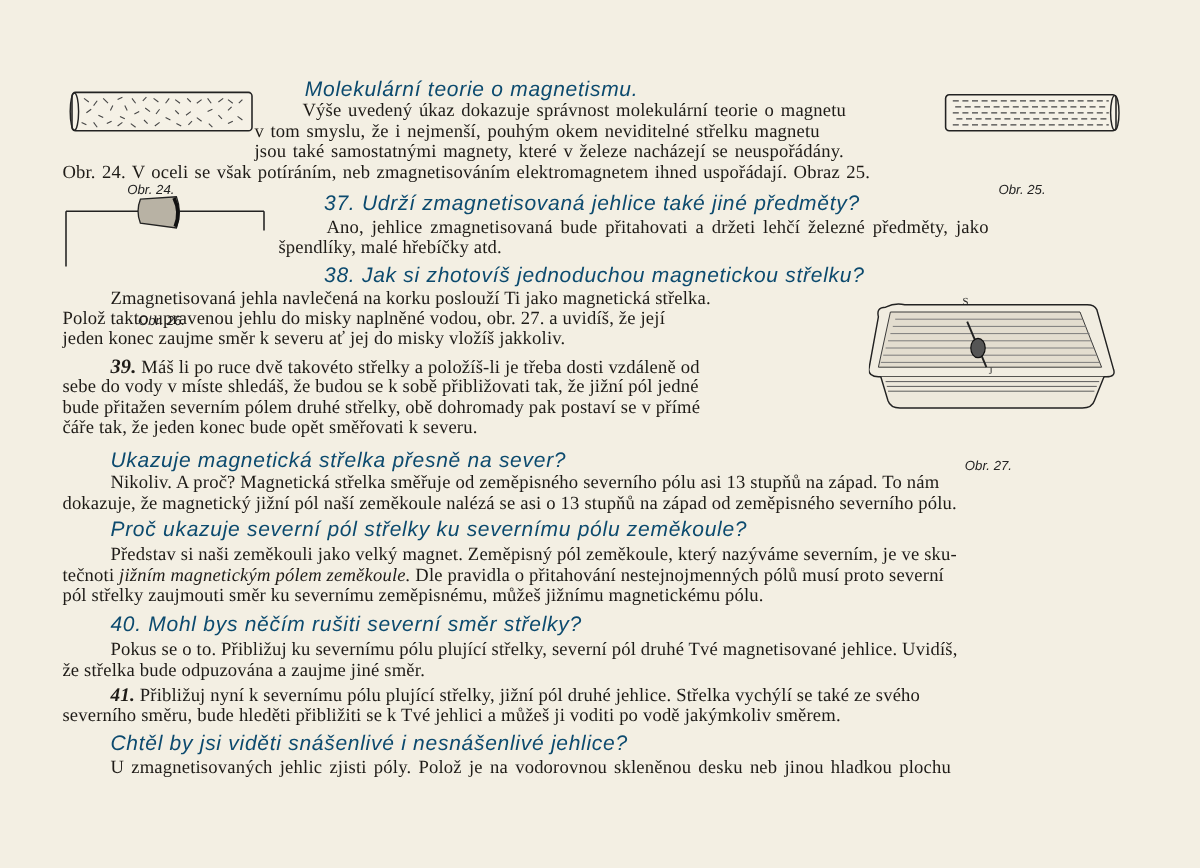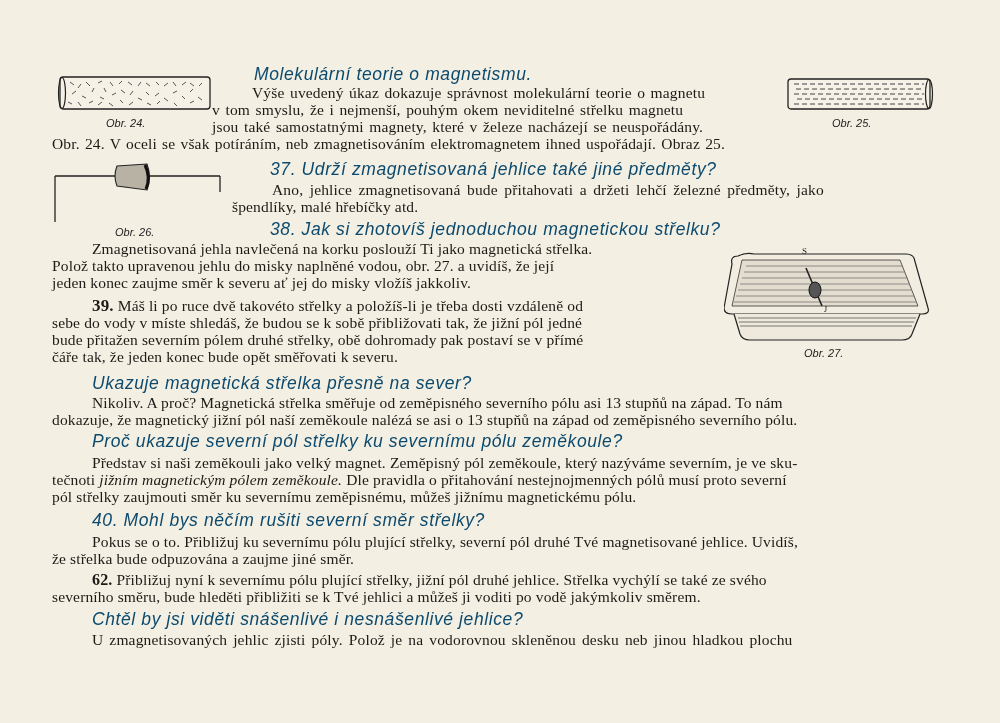--- a/index.html
+++ b/index.html
@@ -6,22 +6,22 @@
   body {
     width: 1000px; height: 723px; overflow: hidden;
     background: #f3efe3;
     font-family: "Liberation Serif", "DejaVu Serif", serif;
     color: #1e1b17;
     position: relative;
   }
   .page { position: absolute; left: 0; top: 0; width: 1000px; height: 723px; }
   .ln { position: absolute; font-size: 15.5px; line-height: 18px; white-space: nowrap; letter-spacing: 0.15px; }
   .h { position: absolute; font-family: "Liberation Sans", "DejaVu Sans", sans-serif; font-style: italic; font-size: 17.5px; line-height: 20px; white-space: nowrap; letter-spacing: 0.6px; color: #0c4a6e; }
-  .cap { position: absolute; font-family: "Liberation Sans", "DejaVu Sans", sans-serif; font-style: italic; font-size: 11px; color: #222; white-space: nowrap; }
-  .num { font-weight: bold; }
+  .cap { position: absolute; font-family: "Liberation Sans", "DejaVu Sans", sans-serif; font-style: italic; font-size: 11px; color: #222; white-space: nowrap; margin-top: 36px; }
+  .num { font-style: italic; font-weight: bold; }
   .it { font-style: italic; }
   .fig { position: absolute; }
 </style>
 </head>
 <body>
 
 <div class="page">
 
   <svg class="fig" style="left:56px;top:74px" width="160" height="38" viewBox="0 0 160 38">
     <rect x="4" y="3" width="150" height="32" rx="3" fill="#f5f1e6" stroke="#222" stroke-width="1.3"></rect>
@@ -161,21 +161,21 @@
   <div class="ln" style="left:52px;top:488px">pól střelky zaujmouti směr ku severnímu zeměpisnému, můžeš jižnímu magnetickému pólu.</div>
 
   <div class="h" style="left:92px;top:510px">
     <span>40.</span>
     <span>Mohl bys něčím rušiti severní směr střelky?</span>
   </div>
   <div class="ln" style="left:92px;top:533px">Pokus se o to. Přibližuj ku severnímu pólu plující střelky, severní pól druhé Tvé magnetisované jehlice. Uvidíš,</div>
   <div class="ln" style="left:52px;top:550px">že střelka bude odpuzována a zaujme jiné směr.</div>
 
   <div class="ln" style="left:92px;top:571px">
-    <span class="num" style="font-size:16px">62.</span>
+    <span class="num" style="font-size:16px">41.</span>
     <span>Přibližuj nyní k severnímu pólu plující střelky, jižní pól druhé jehlice. Střelka vychýlí se také ze svého</span>
   </div>
   <div class="ln" style="left:52px;top:588px">severního směru, bude hleděti přibližiti se k Tvé jehlici a můžeš ji voditi po vodě jakýmkoliv směrem.</div>
 
   <div class="h" style="left:92px;top:609px">Chtěl by jsi viděti snášenlivé i nesnášenlivé jehlice?</div>
   <div class="ln" style="left:92px;top:631px;word-spacing:2px">U zmagnetisovaných jehlic zjisti póly. Polož je na vodorovnou skleněnou desku neb jinou hladkou plochu</div>
 
 </div>
 
 </body></html>

